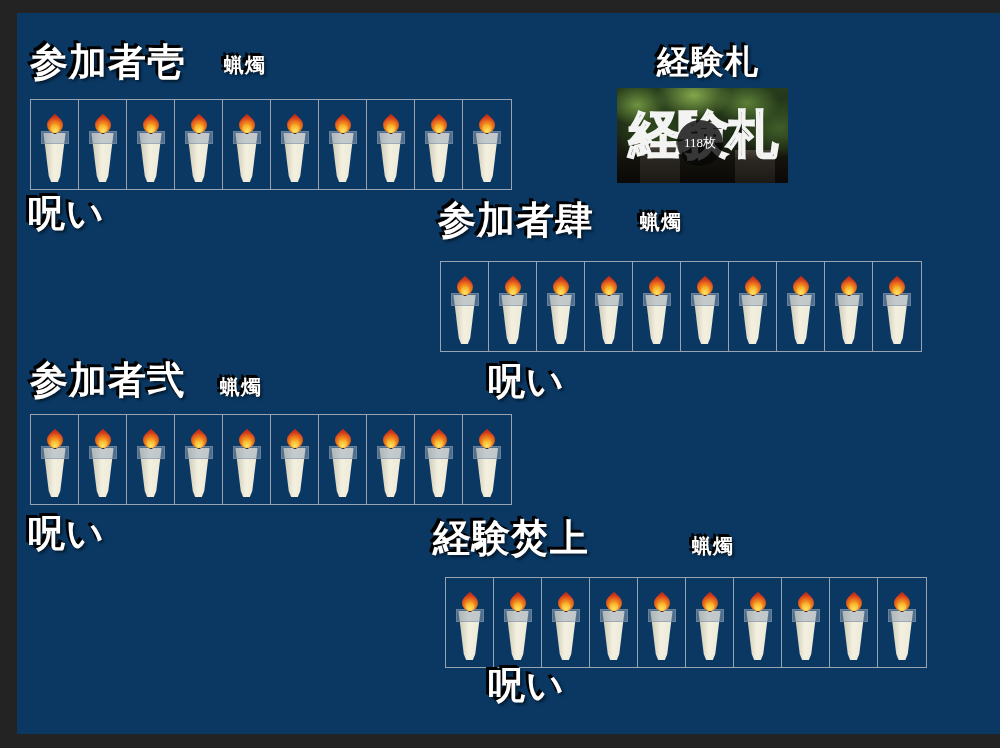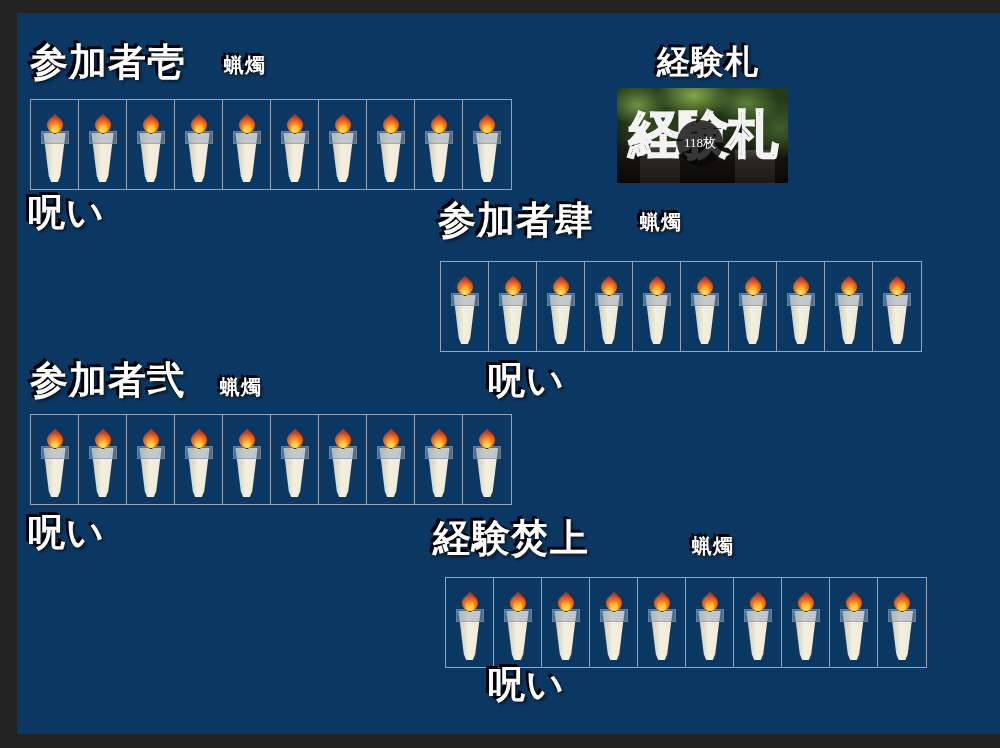--- a/index.html
+++ b/index.html
@@ -13,21 +13,21 @@
     position:absolute;
     color:var(--label-text,#ffffff);
     white-space:nowrap;
     font-weight:bold;
     line-height:1.05;
     text-shadow:-3px -3px 0 #000,-2px -2px 0 #0a0a0a,-1px -1px 0 #111,2px 2px 3px rgba(0,0,0,.55);
     letter-spacing:1px;
   }
   .fs-name{font-size:38px;}
   .fs-candle{font-size:20px;}
-  .fs-curse{font-size:37px;font-family:Liberation Serif, serif;}
+  .fs-curse{font-size:37px;}
   .fs-exp{font-size:33px;}
 
   
   .panel{position:absolute;}
   #p1{left:13px;top:29px;}
   #p2{left:421px;top:187px;}
   #p3{left:13px;top:347px;}
   #p4{left:416px;top:505px;}
 
   .pname{left:0;top:0;}

